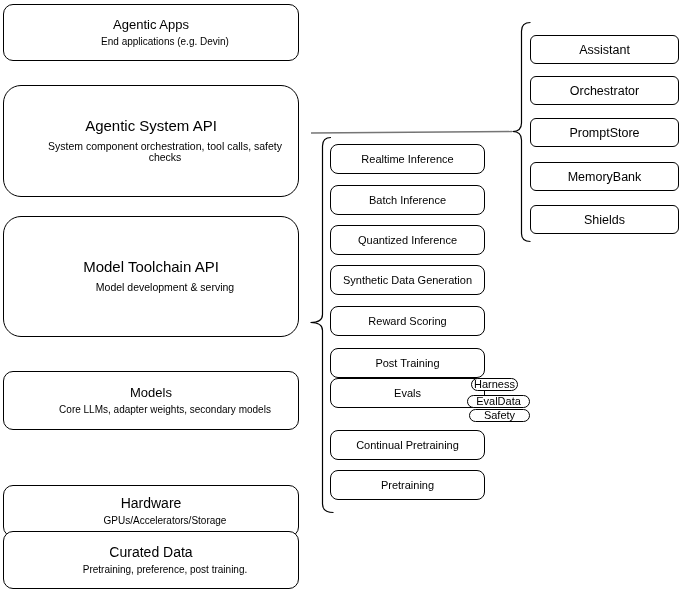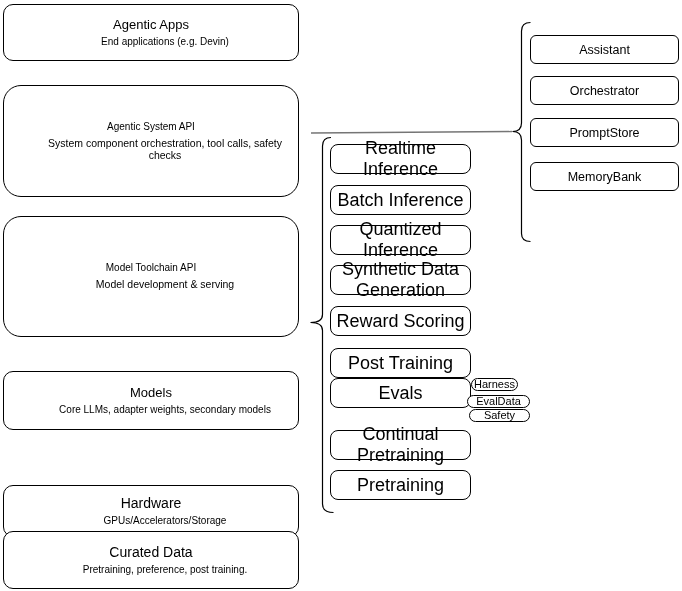--- a/index.html
+++ b/index.html
@@ -9,25 +9,25 @@
   }
   .connectors{position:absolute;left:0;top:0;width:682px;height:591px;pointer-events:none;}
   .node{
     position:absolute;box-sizing:border-box;background:#fff;border:1px solid #000;
     display:flex;flex-direction:column;align-items:center;justify-content:center;
     text-align:center;
   }
   .lbox{left:3px;width:296px;border-radius:10px;gap:4px;}
   .lbox.lg{border-radius:18px;gap:6px;}
   .lbox .title{font-size:13px;line-height:1.1;}
-  .lbox.lg .title{font-size:10px;}
+  .lbox.lg .title{font-size:15px;}
   .lbox.md .title{font-size:14px;}
   .lbox .sub{font-size:10px;line-height:1.1;padding-left:28px;}
   .lbox.lg .sub{font-size:10.5px;}
-  .mbox{left:330px;width:141px;height:30px;border-radius:8px;font-size:18px;}
+  .mbox{left:330px;width:155px;height:30px;border-radius:8px;font-size:11px;}
   .rbox{left:530px;width:149px;height:29px;border-radius:6px;font-size:12.5px;}
   .pill{
     position:absolute;box-sizing:border-box;background:#fff;border:1px solid #000;
     border-radius:7px;display:flex;align-items:center;justify-content:center;
     font-size:11px;line-height:1;
   }
 </style>
 </head>
 <body>
 
@@ -105,20 +105,23 @@
   </div>
   <div class="node rbox" style="top:35px;">
     <span>Assistant</span>
   </div>
   <div class="node rbox" style="top:118px;">
     <span>PromptStore</span>
   </div>
   <div class="node rbox" style="top:162px;">
     <span>MemoryBank</span>
   </div>
+  <div class="node rbox" style="top:205px;">
+    <span>Shields</span>
+  </div>
 
   <div class="pill" style="left:471px;top:378px;width:47px;height:13px;">
     <span>Harness</span>
   </div>
   <div class="pill" style="left:467px;top:395px;width:63px;height:13px;">
     <span>EvalData</span>
   </div>
   <div class="pill" style="left:469px;top:409px;width:61px;height:13px;">
     <span>Safety</span>
   </div>

